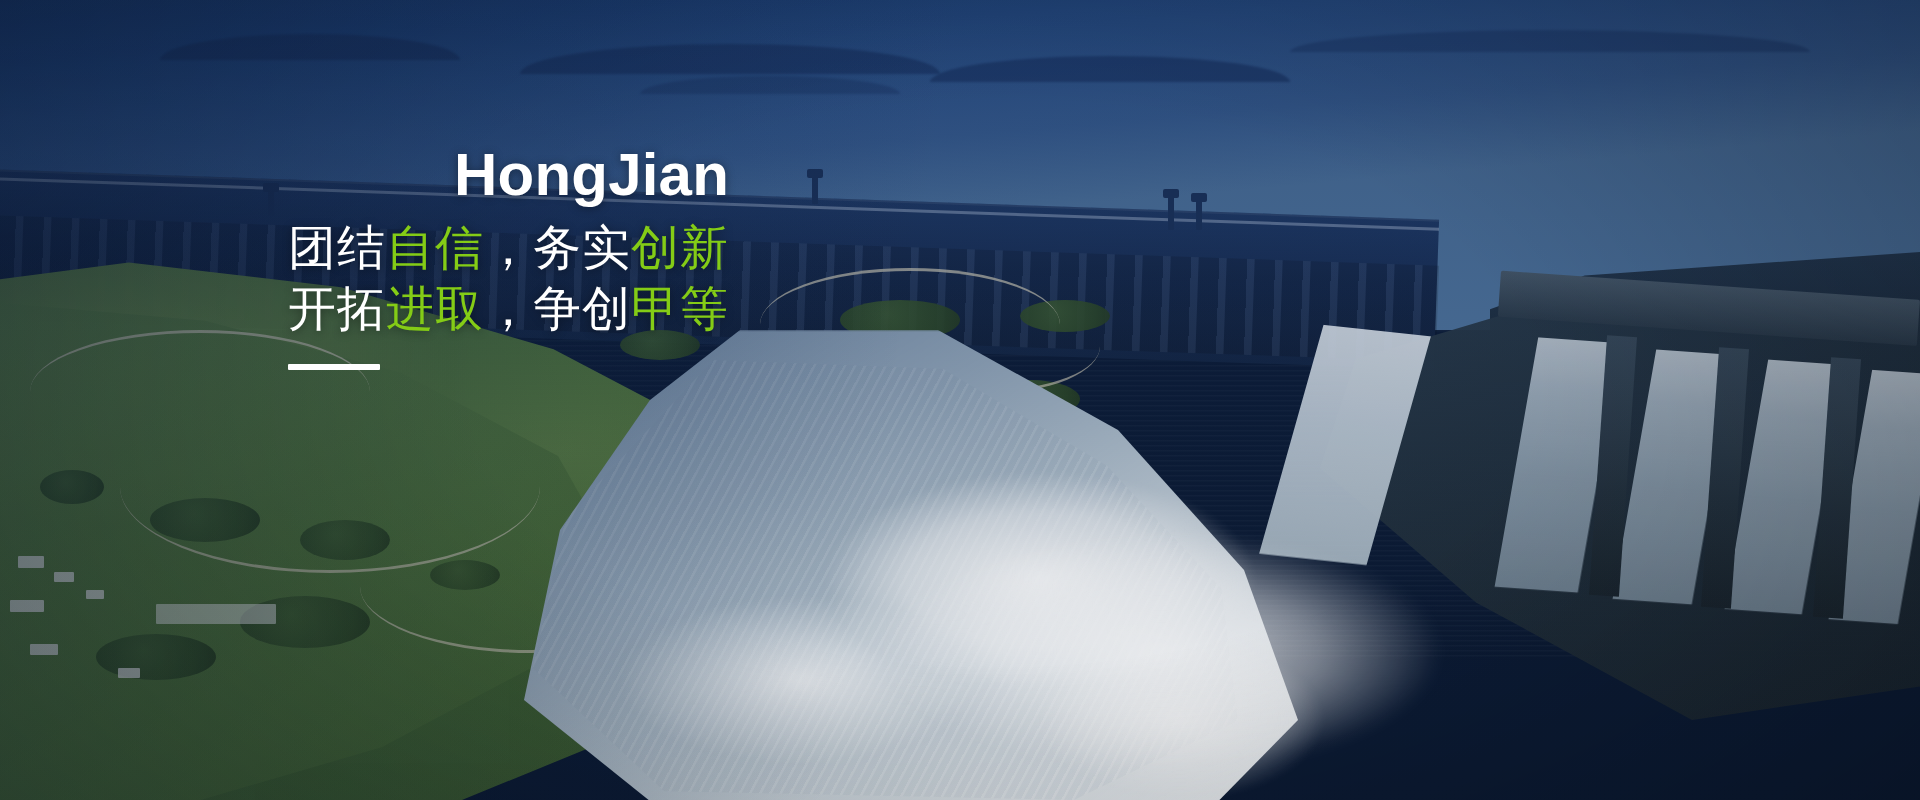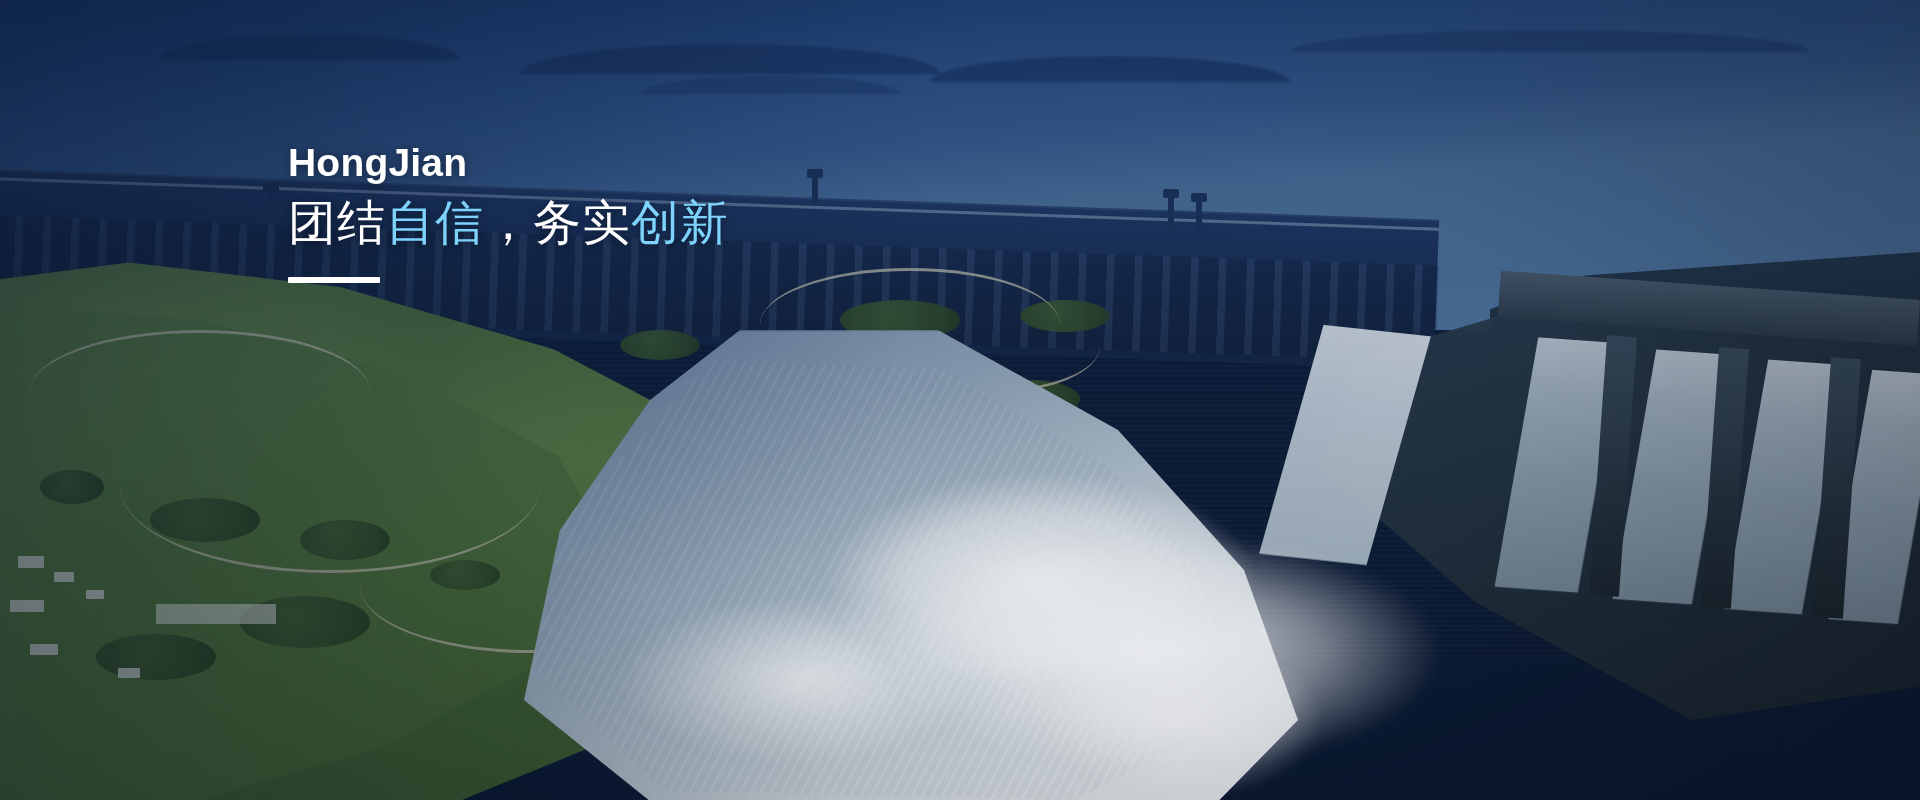--- a/index.html
+++ b/index.html
@@ -248,27 +248,28 @@
 
   
   .hero-copy {
     position: absolute;
     left: 288px;
     top: 140px;
     z-index: 40;
   }
   .brand-title {
     color: #ffffff;
-    font-size: 39px;
+    font-size: 60px;
     font-weight: 700;
     line-height: 1.18;
     letter-spacing: .2px;
     margin: 0 0 6px 0;
     text-shadow: 0 1px 10px rgba(0,0,0,0.40);
     white-space: nowrap;
+    text-align: right;
   }
   .brand-subtitle {
     color: #ffffff;
     font-size: 40px;
     font-weight: 400;
     line-height: 1.22;
     letter-spacing: .1px;
     margin: 0 0 10px 0;
     text-shadow: 0 1px 10px rgba(0,0,0,0.42);
     white-space: nowrap;
@@ -276,21 +277,21 @@
   .slogan-line {
     color: #ffffff;
     font-size: 48px;
     font-weight: 400;
     line-height: 1.28;
     letter-spacing: 1px;
     margin: 0;
     text-shadow: 0 1px 10px rgba(0,0,0,0.45);
     white-space: nowrap;
   }
-  .hl { color: #7dd3fc; }
+  .hl { color: #84cc16; }
   .rule {
     margin-top: 24px;
     width: 92px;
     height: 6px;
     background: #ffffff;
     border-radius: 1px;
   }
 </style>
 </head>
 <body>
@@ -372,17 +373,18 @@
     <div class="copy-scrim"></div>
   </div>
 
   <div class="hero-copy">
 
     <h1 class="brand-title">HongJian</h1>
 
 
     <p class="slogan-line"><span>团结</span><span class="hl">自信</span><span>，务实</span><span class="hl">创新</span></p>
 
+    <p class="slogan-line"><span>开拓</span><span class="hl">进取</span><span>，争创</span><span class="hl">甲等</span></p>
 
     <div class="rule"></div>
   </div>
 
 </div>
 
 </body></html>

